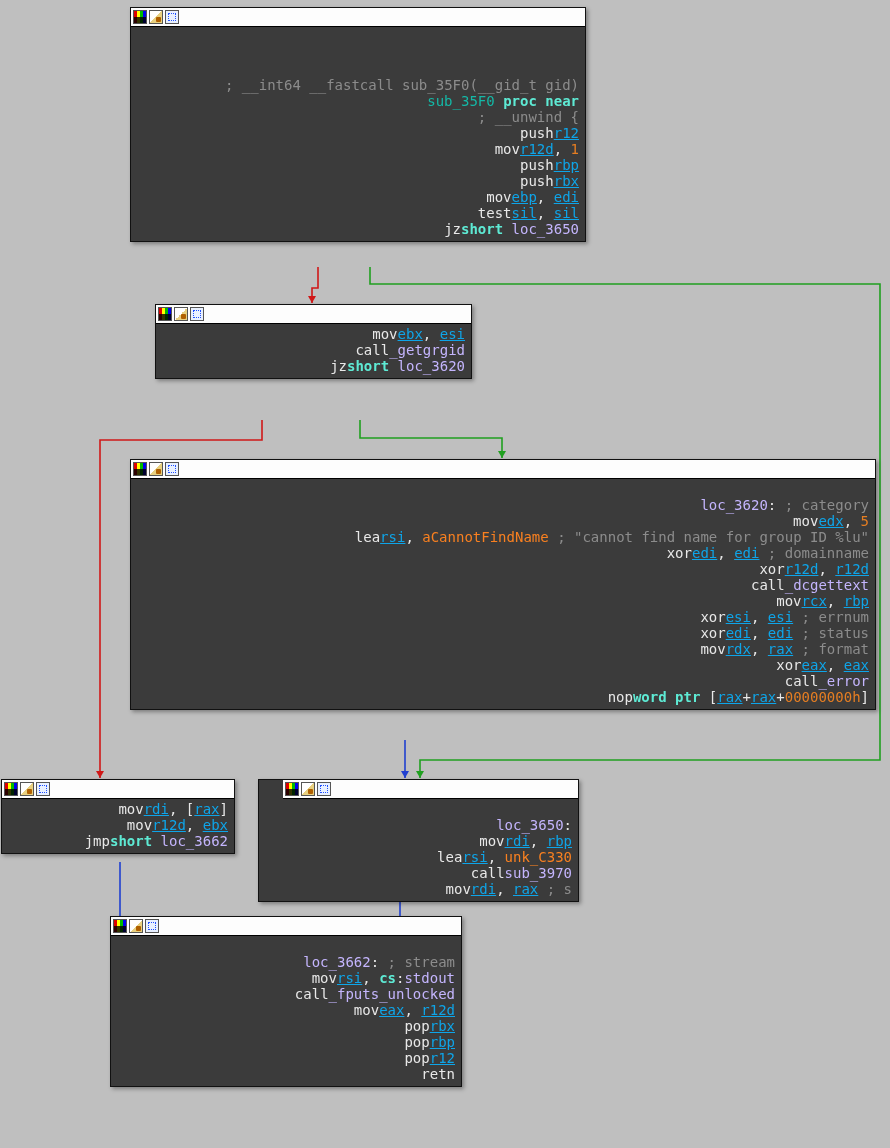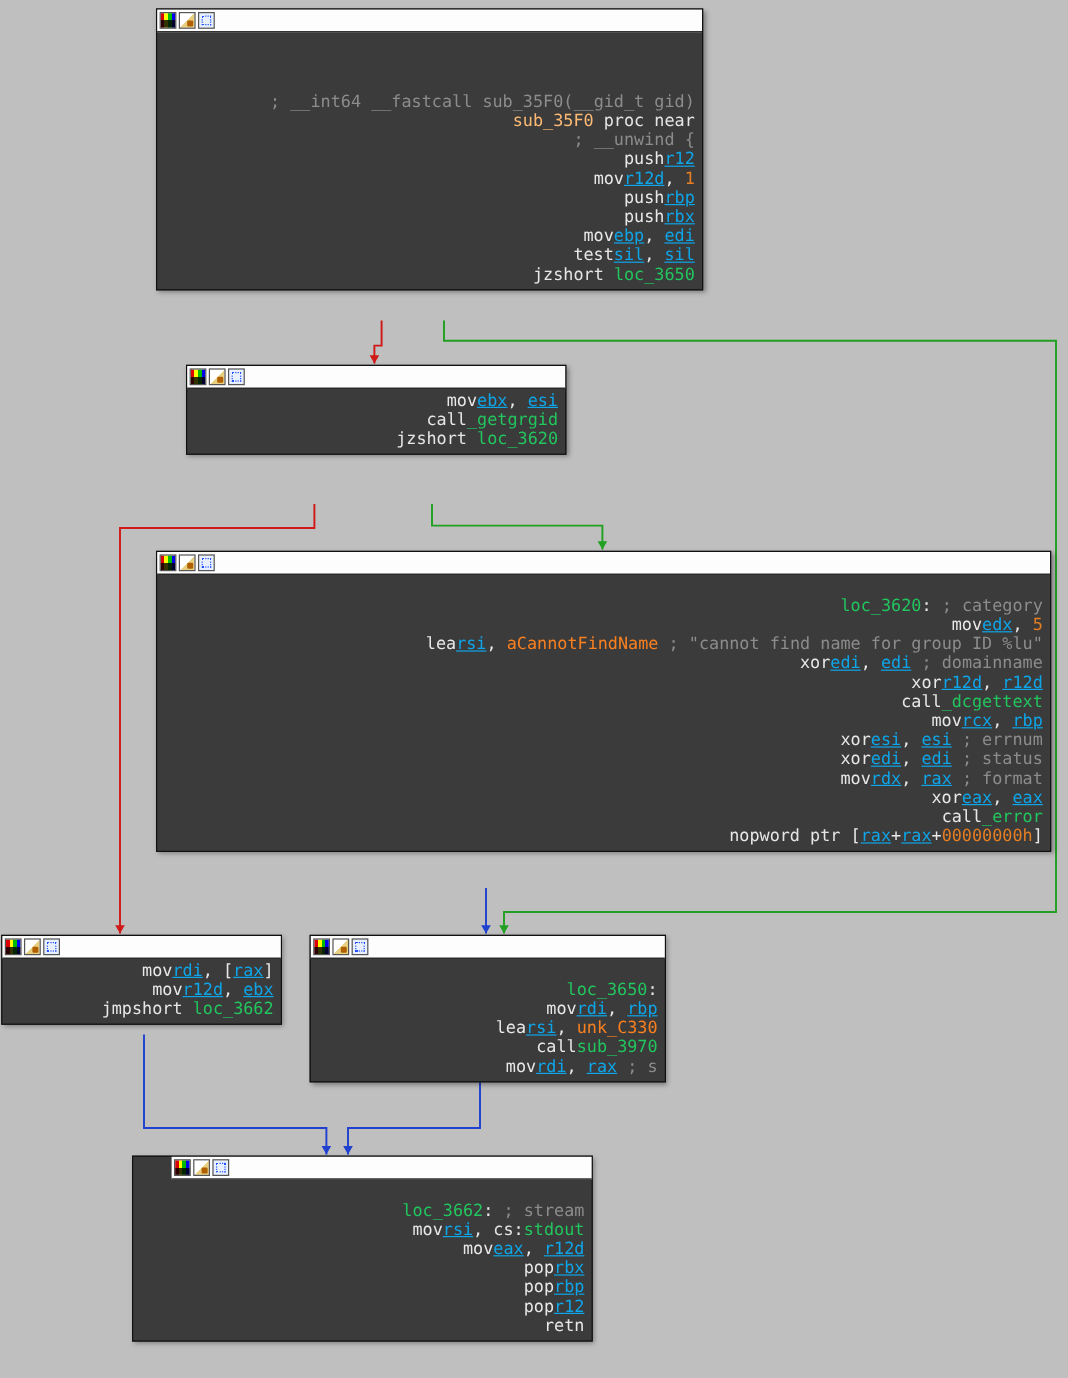--- a/index.html
+++ b/index.html
@@ -60,24 +60,24 @@
     border:1px dotted #2050ff;
   }
   .code {
     padding: 2px 6px 4px 6px;
     white-space: nowrap;
   }
   .ln { display: block; height: 16px; text-align: right; }
   .mn  { color: #e8e8e8; }           
   .mncol { display:inline-block; width: 72px; }
   .reg { color: #0ea5e9; text-decoration: underline; }           
-  .lbl { color: #22c55e; }           
+  .lbl { color: #c4b5fd; }           
   .num { color: #e67e22; }           
-  .kw  { color: #fdba74; }           
-  .fn  { color: #e5e5e5; }           
+  .kw  { color: #14b8a6; }           
+  .fn  { color: #5eead4; font-weight: bold; }           
   .cm  { color: #8c8c8c; }           
   .sym { color: #f98020; }           
   svg.edges {
     position: absolute;
     left: 0; top: 0;
     width: 890px; height: 1148px;
     pointer-events: none;
   }
 </style>
 </head>
@@ -162,44 +162,45 @@
       <span class="ico pal"></span>
       <span class="ico edit"></span>
       <span class="ico chip"></span>
     </div>
     <div class="code">
       <span class="ln"><span class="mn mncol">mov</span><span class="reg">rdi</span><span class="mn">, [</span><span class="reg">rax</span><span class="mn">]</span></span>
       <span class="ln"><span class="mn mncol">mov</span><span class="reg">r12d</span><span class="mn">, </span><span class="reg">ebx</span></span>
       <span class="ln"><span class="mn mncol">jmp</span><span class="fn">short </span><span class="lbl">loc_3662</span></span>
     </div>
   </div>
-<div class="node" style="left: 258px; top: 779px; width: 295px;">
+<div class="node" style="left: 258px; top: 779px; width: 295px; padding-left: 24px;">
     <div class="titlebar">
       <span class="ico pal"></span>
       <span class="ico edit"></span>
       <span class="ico chip"></span>
     </div>
     <div class="code">
       <span class="ln"><span class="mn"></span></span>
       <span class="ln"><span class="lbl">loc_3650</span><span class="mn">:</span></span>
       <span class="ln"><span class="mn mncol">mov</span><span class="reg">rdi</span><span class="mn">, </span><span class="reg">rbp</span></span>
       <span class="ln"><span class="mn mncol">lea</span><span class="reg">rsi</span><span class="mn">, </span><span class="sym">unk_C330</span></span>
       <span class="ln"><span class="mn mncol">call</span><span class="lbl">sub_3970</span></span>
       <span class="ln"><span class="mn mncol">mov</span><span class="reg">rdi</span><span class="mn">, </span><span class="reg">rax</span><span class="cm">        ; s</span></span>
     </div>
   </div>
-<div class="node" style="left: 110px; top: 963px; width: 350px; padding-left: 32px;">
+<div class="node" style="left: 110px; top: 916px; width: 350px;">
     <div class="titlebar">
       <span class="ico pal"></span>
       <span class="ico edit"></span>
       <span class="ico chip"></span>
     </div>
     <div class="code">
       <span class="ln"><span class="mn"></span></span>
       <span class="ln"><span class="lbl">loc_3662</span><span class="mn">:</span><span class="cm">               ; stream</span></span>
       <span class="ln"><span class="mn mncol">mov</span><span class="reg">rsi</span><span class="mn">, </span><span class="fn">cs</span><span class="mn">:</span><span class="lbl">stdout</span></span>
+      <span class="ln"><span class="mn mncol">call</span><span class="lbl">_fputs_unlocked</span></span>
       <span class="ln"><span class="mn mncol">mov</span><span class="reg">eax</span><span class="mn">, </span><span class="reg">r12d</span></span>
       <span class="ln"><span class="mn mncol">pop</span><span class="reg">rbx</span></span>
       <span class="ln"><span class="mn mncol">pop</span><span class="reg">rbp</span></span>
       <span class="ln"><span class="mn mncol">pop</span><span class="reg">r12</span></span>
       <span class="ln"><span class="mn">retn</span></span>
     </div>
   </div>
 
 </body></html>

